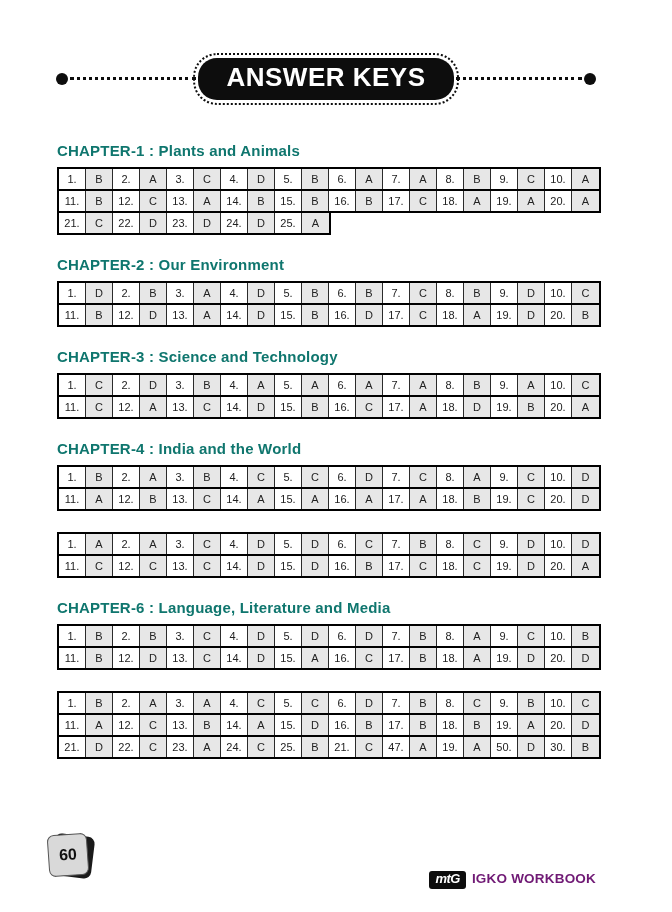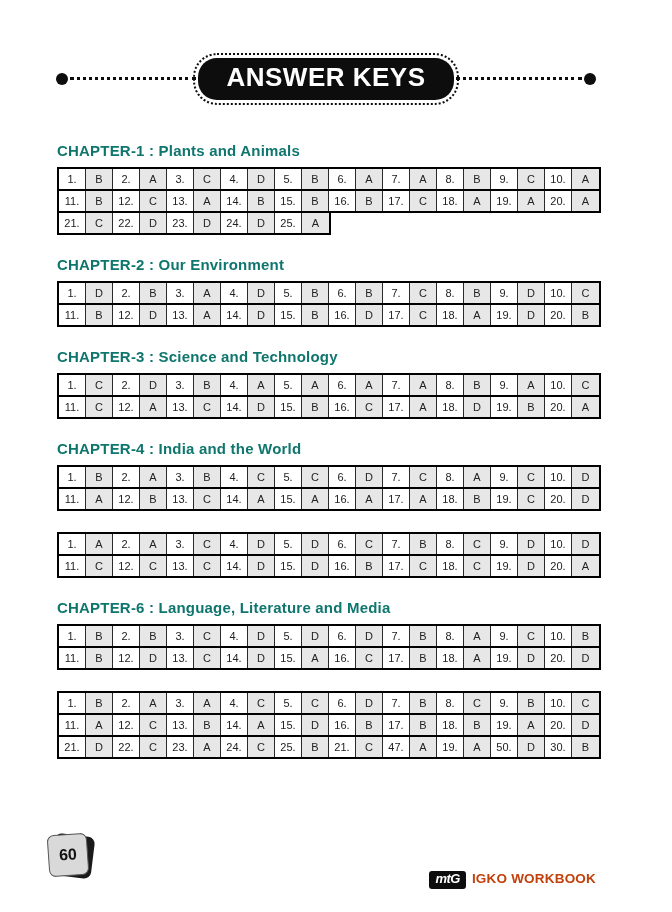--- a/index.html
+++ b/index.html
@@ -33,21 +33,21 @@
   .page-badge-wrap { position:absolute; left:48px; top:4px; width:46px; height:46px; }
   .page-badge-shadow { position:absolute; left:5px; top:3px; width:40px; height:42px;
                        background:#1a1a1a; border-radius:7px; transform:rotate(7deg); }
   .page-badge { position:absolute; left:0; top:2px; width:40px; height:42px; background:#d9d9d9;
                 border:1px solid #555; border-radius:7px; transform:rotate(-4deg);
                 display:flex; align-items:center; justify-content:center;
                 font-size:16px; font-weight:bold; color:#111; }
   .footer-right { position:absolute; right:52px; top:10px; display:flex; gap:6px;margin-top:33px; }
   .mtg-logo { background:#0d0d0d; color:#fff; border-radius:3px; padding:1px 6px 3px;
               font-size:13px; font-weight:bold; font-style:italic; letter-spacing:-0.5px; line-height:1.1; }
-  .book-title { font-size:13.5px; font-weight:bold; color:#c2410c; letter-spacing:0.2px; }
+  .book-title { font-size:13.5px; font-weight:bold; color:#701a75; letter-spacing:0.2px; }
 </style>
 </head>
 <body>
 
 <div class="page">
 
   <div class="header-band">
     <span class="end-dot"></span>
     <span class="dotline"></span>
     <span class="title-badge">ANSWER KEYS</span>

